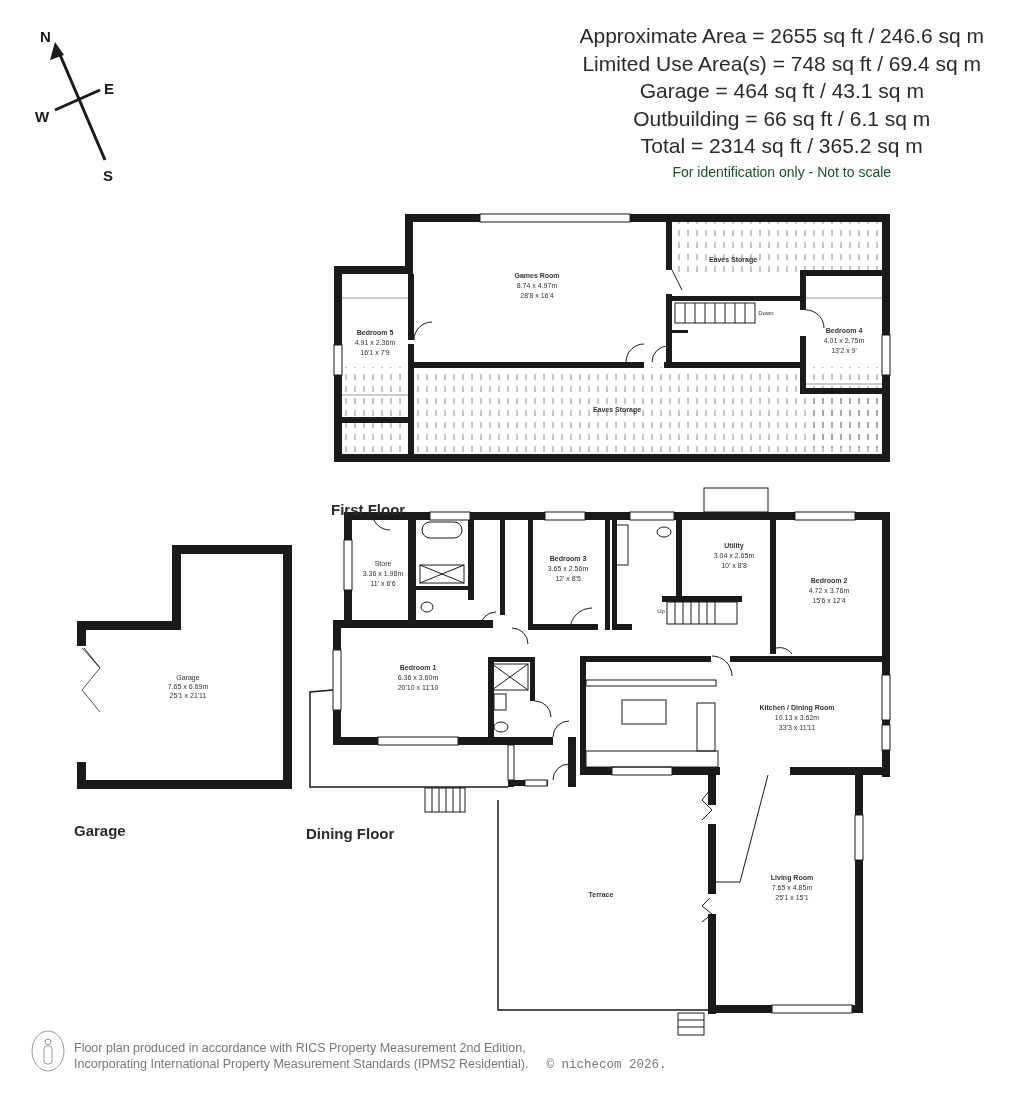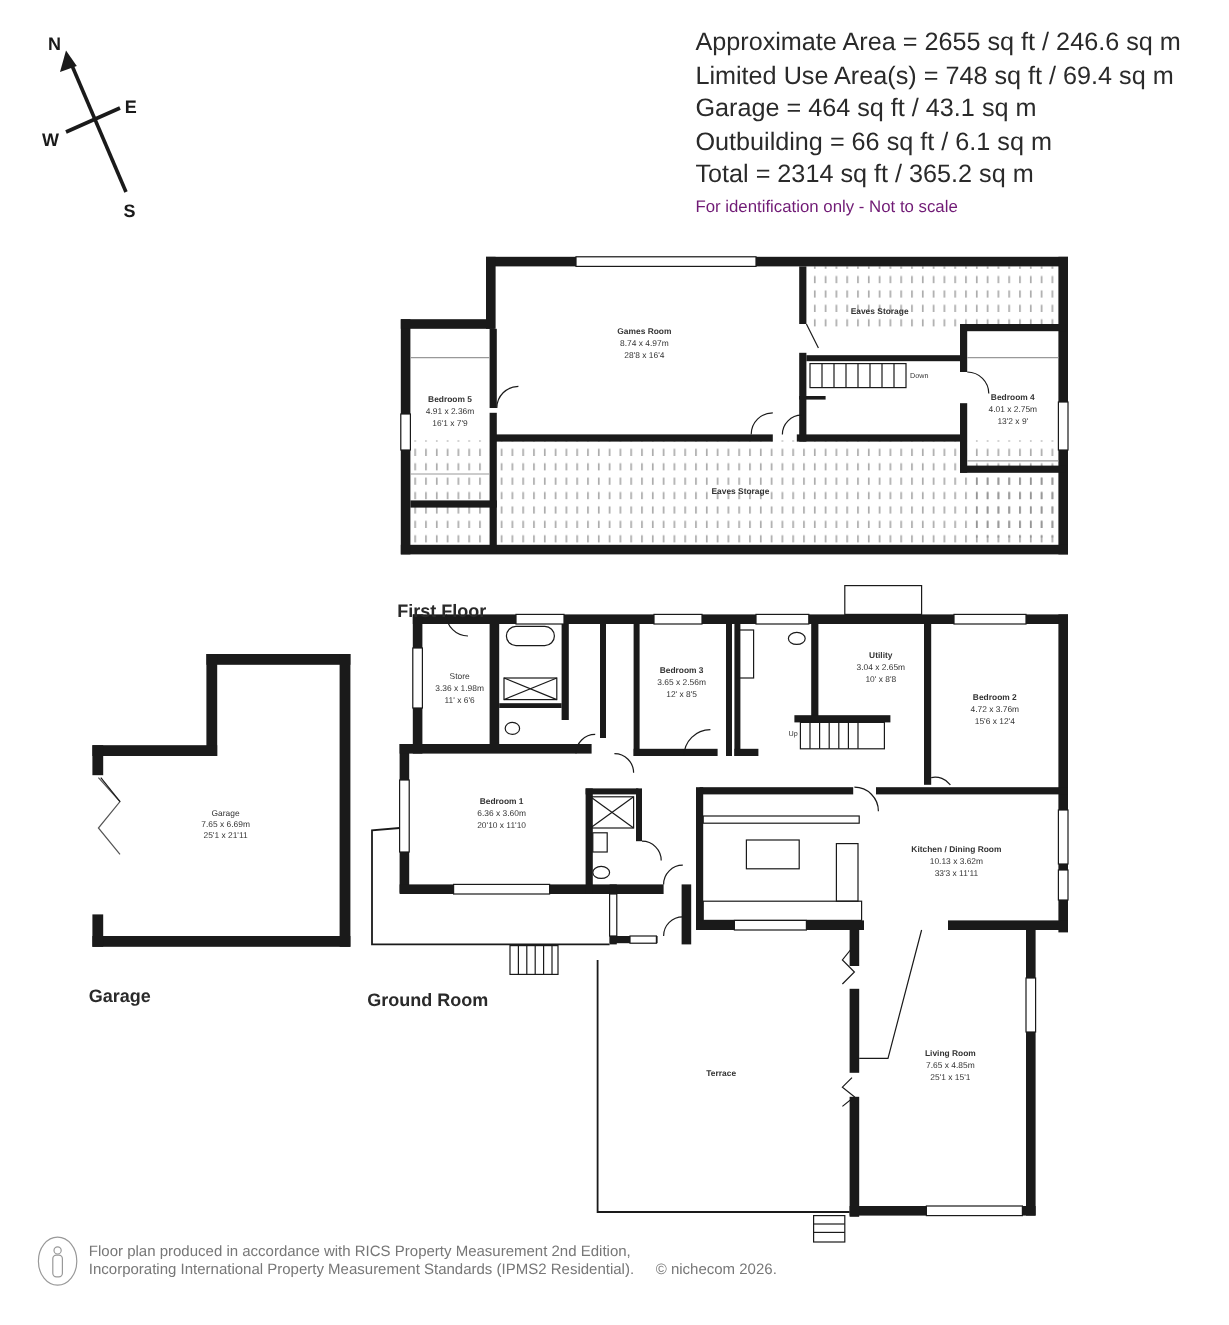--- a/index.html
+++ b/index.html
@@ -1,23 +1,23 @@
 <!DOCTYPE html>
 <html><head>
 <meta charset="utf-8">
 <style>
   html, body { margin: 0; padding: 0; background: #ffffff; }
   body { width: 1024px; height: 1104px; position: relative; overflow: hidden; font-family: "Liberation Sans", sans-serif; color: #333; }
-  .areas { position: absolute; right: 40px; top: 22px; text-align: left; }
+  .areas { position: absolute; right: 40px; top: 22px; text-align: center; }
   .areas .line { font-size: 21px; line-height: 27.5px; color: #2a2a2a; }
-  .areas .note { font-size: 14px; margin-top: 4px; color: #701a75; }
+  .areas .note { font-size: 14px; margin-top: 4px; color: #14532d; }
   .plan { position: absolute; left: 0; top: 0; }
-  .footer { position: absolute; left: 30px; top: 1029px; display: flex; align-items: center; }
+  .footer { position: absolute; left: 30px; top: 1029px; display: flex; align-items: flex-end; }
   .footer .txt { font-size: 12.5px; line-height: 15.5px; color: #777; margin-left: 8px; }
-  .footer .copy { margin-left: 18px; }
+  .footer .copy { margin-left: 18px; font-family: Liberation Mono, monospace; }
   .floor-label { position: absolute; font-size: 15px; font-weight: bold; color: #2a2a2a; margin-top: 32px; }
   .rl { font-family: "Liberation Sans", sans-serif; }
 </style>
 </head>
 <body>
 
 <div class="areas">
   <div class="line">Approximate Area = 2655 sq ft / 246.6 sq m</div>
   <div class="line">Limited Use Area(s) = 748 sq ft / 69.4 sq m</div>
   <div class="line">Garage = 464 sq ft / 43.1 sq m</div>
@@ -283,21 +283,21 @@
       <text x="792" y="880" font-size="7" font-weight="bold">Living Room</text>
       <text x="792" y="890" font-size="7">7.65 x 4.85m</text>
       <text x="792" y="900" font-size="7">25'1 x 15'1</text>
       <text x="601" y="897" font-size="7" font-weight="bold">Terrace</text>
       <text x="661" y="613" font-size="6">Up</text>
     </g>
   </g>
 </svg>
 
 <div class="floor-label" style="left:331px; top:469px;">First Floor</div>
-<div class="floor-label" style="left:306px; top:793px;">Ground Room</div>
+<div class="floor-label" style="left:306px; top:793px;">Dining Floor</div>
 <div class="floor-label" style="left:74px; top:790px;">Garage</div>
 
 <div class="footer">
   <svg width="36" height="44" viewBox="0 0 36 44">
     <ellipse cx="18" cy="22" rx="16" ry="20" fill="none" stroke="#999" stroke-width="1"></ellipse>
     <circle cx="18" cy="13" r="3" fill="none" stroke="#999" stroke-width="1"></circle>
     <rect x="14" y="17" width="8" height="18" rx="3" fill="none" stroke="#999" stroke-width="1"></rect>
   </svg>
   <div class="txt">
     <div>Floor plan produced in accordance with RICS Property Measurement 2nd Edition,</div>

